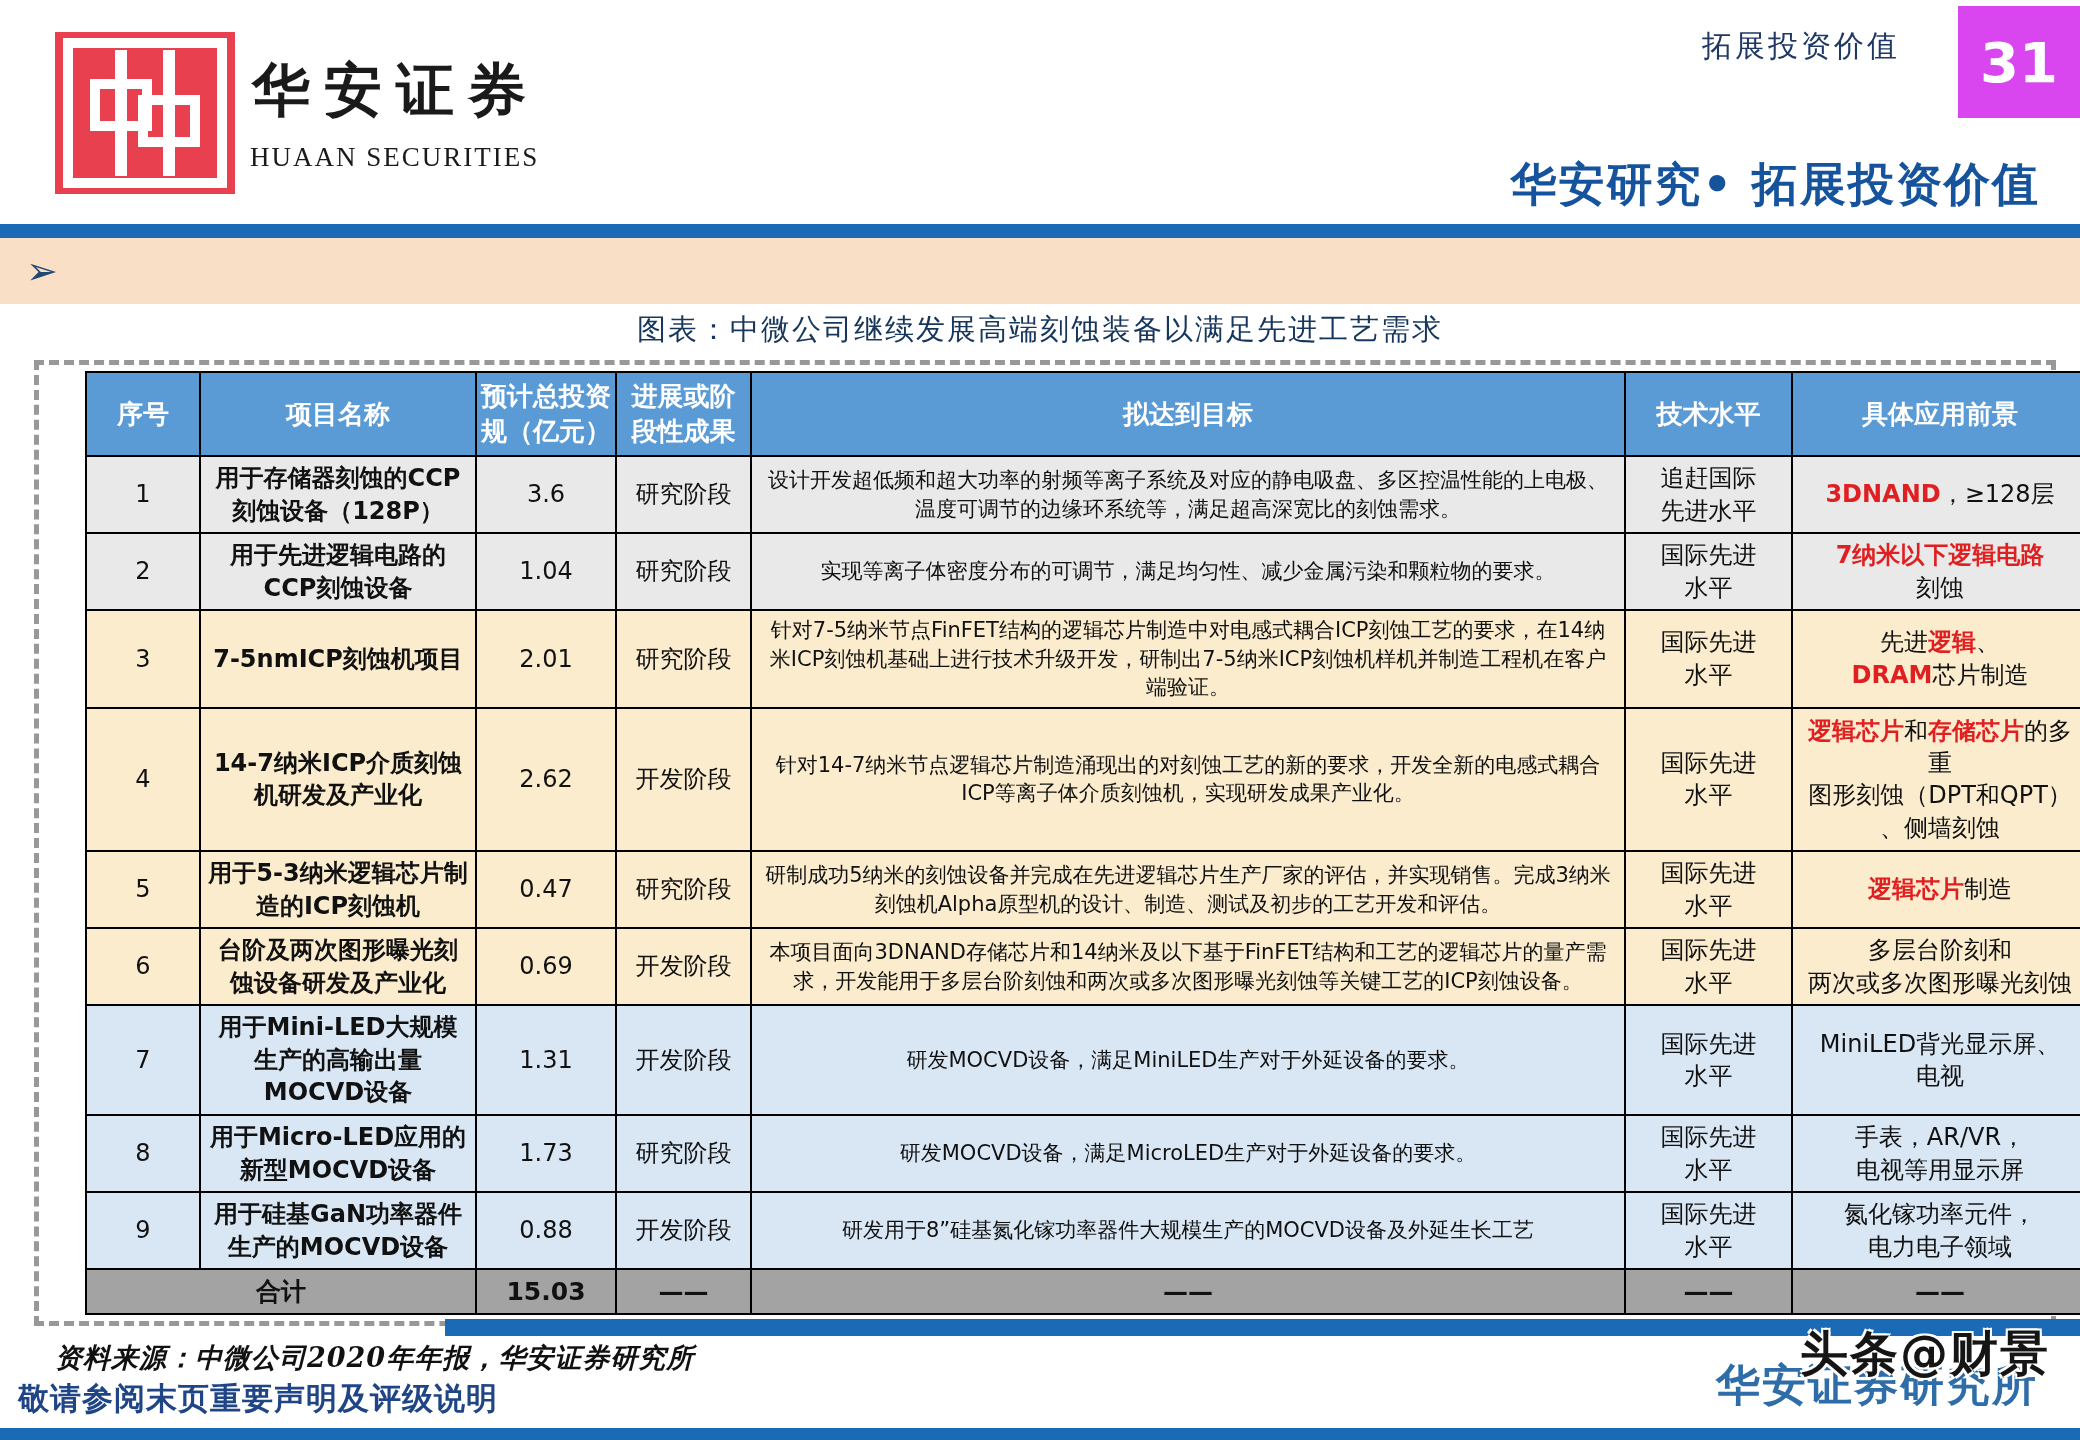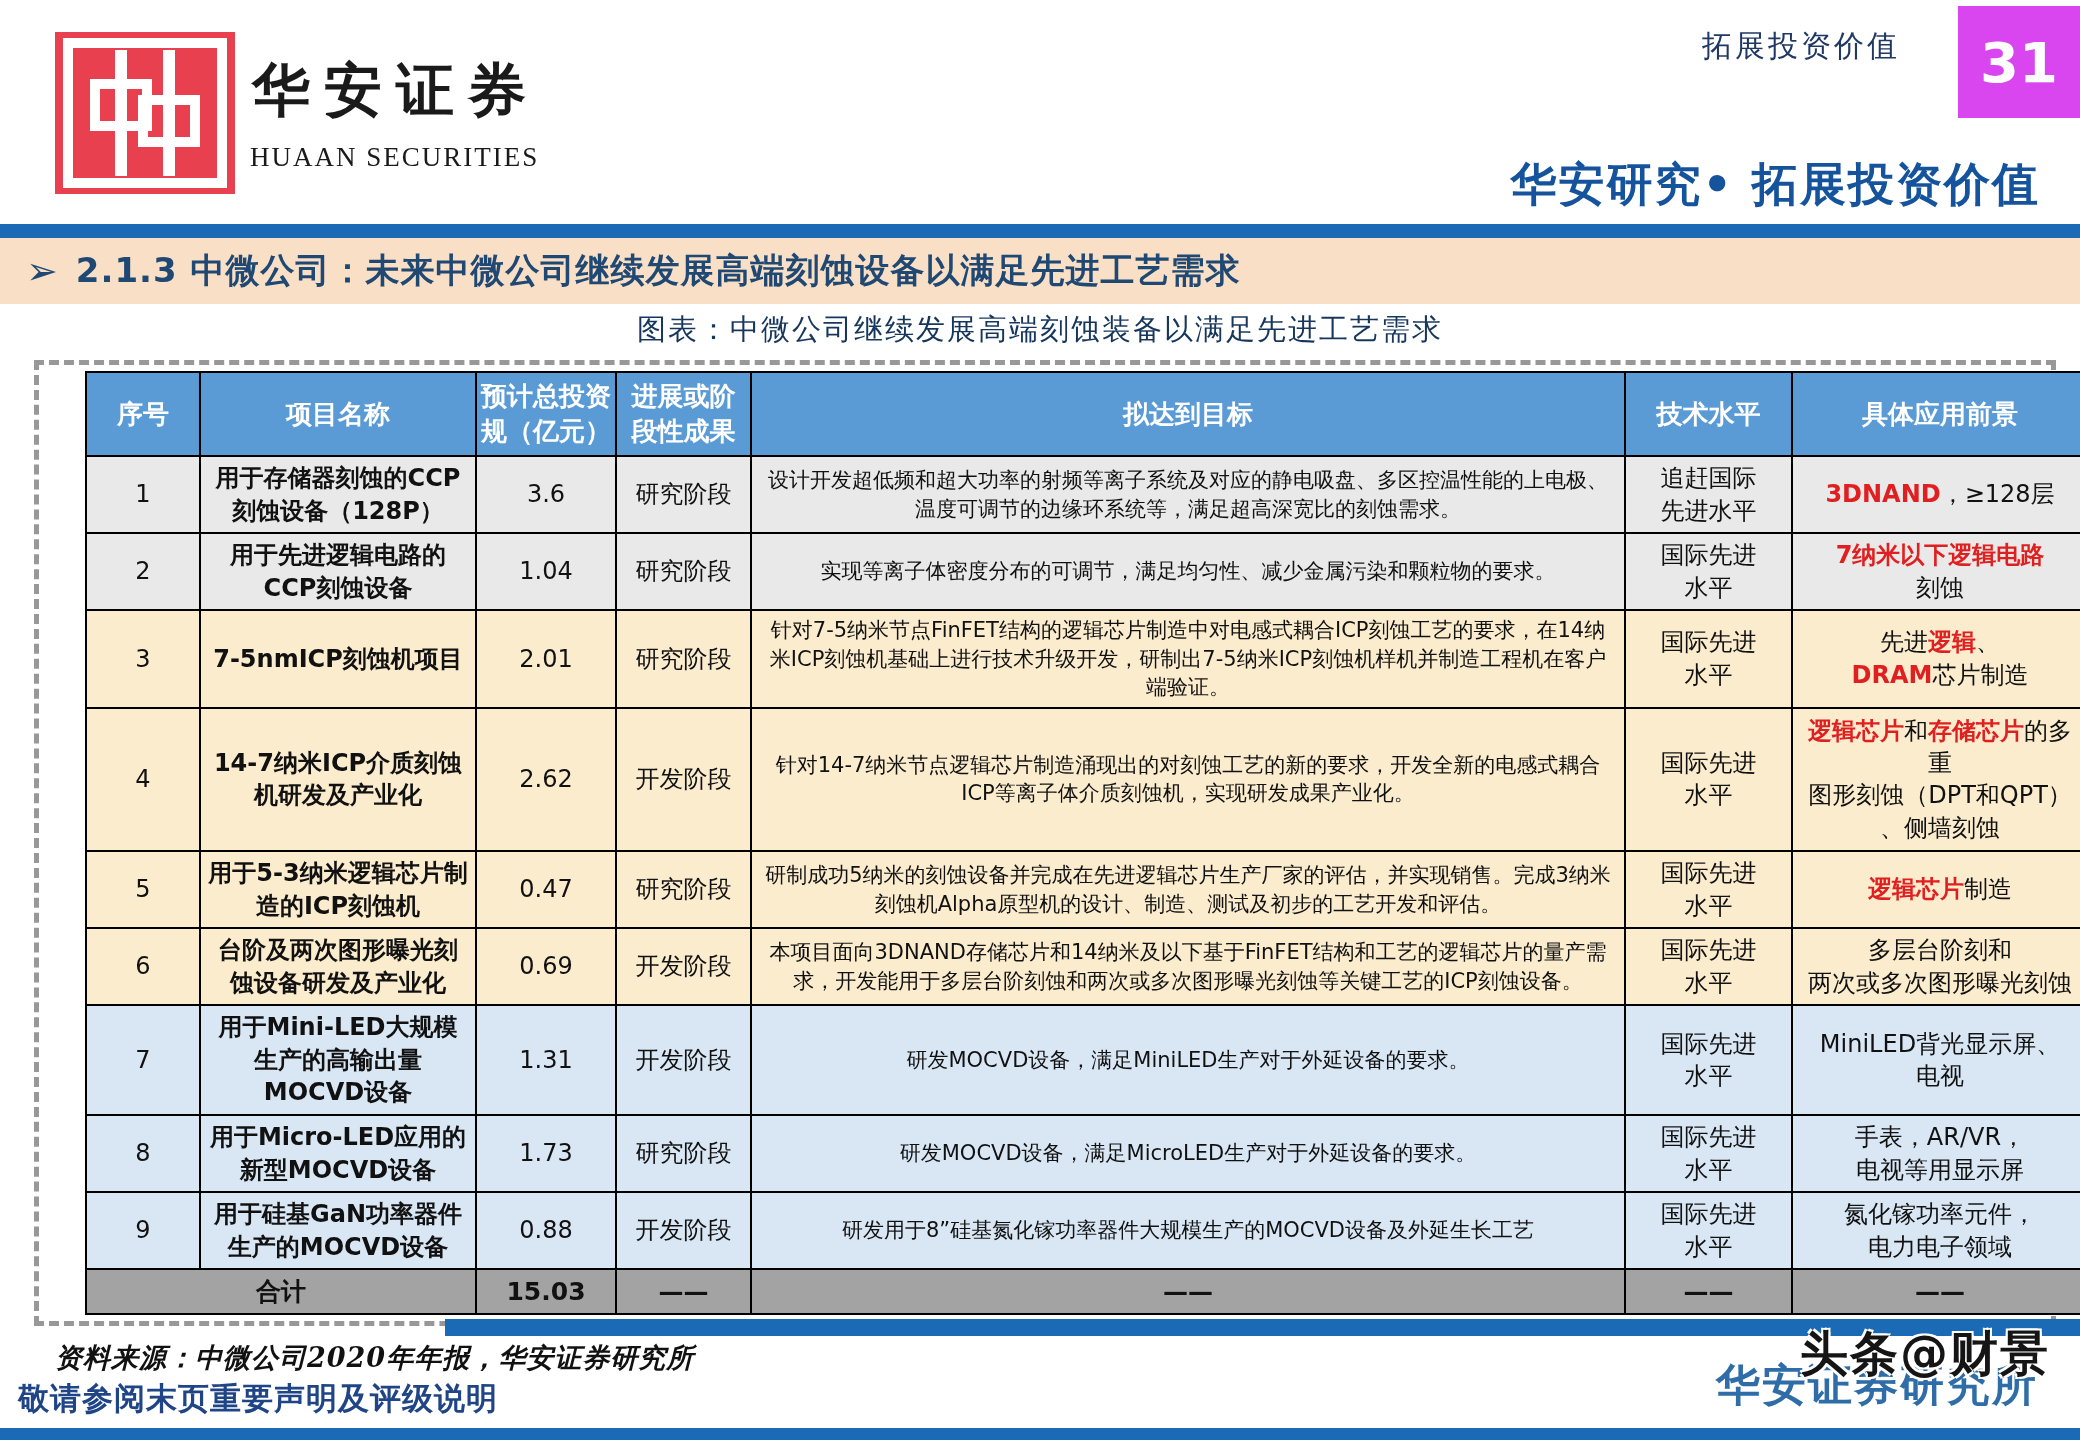--- a/index.html
+++ b/index.html
@@ -70,21 +70,20 @@
 </div>
 <div class="abs logo-cn">华安证券</div>
 <div class="abs logo-en">HUAAN SECURITIES</div>
 <div class="abs report-label">拓展投资价值</div>
 <div class="abs page-badge">31</div>
 <div class="abs slogan">华安研究• 拓展投资价值</div>
 <div class="abs top-bar"></div>
 
 <div class="abs section-band">
   <span class="section-bullet">➢</span>
-  <span class="section-title">2.1.3 中微公司：未来中微公司继续发展高端刻蚀设备以满足先进工艺需求</span>
 </div>
 
 <div class="abs table-caption">图表：中微公司继续发展高端刻蚀装备以满足先进工艺需求</div>
 
 <div class="abs table-frame">
   <table>
     <colgroup>
       <col style="width:114px">
         <col style="width:276px">
         <col style="width:140px">

